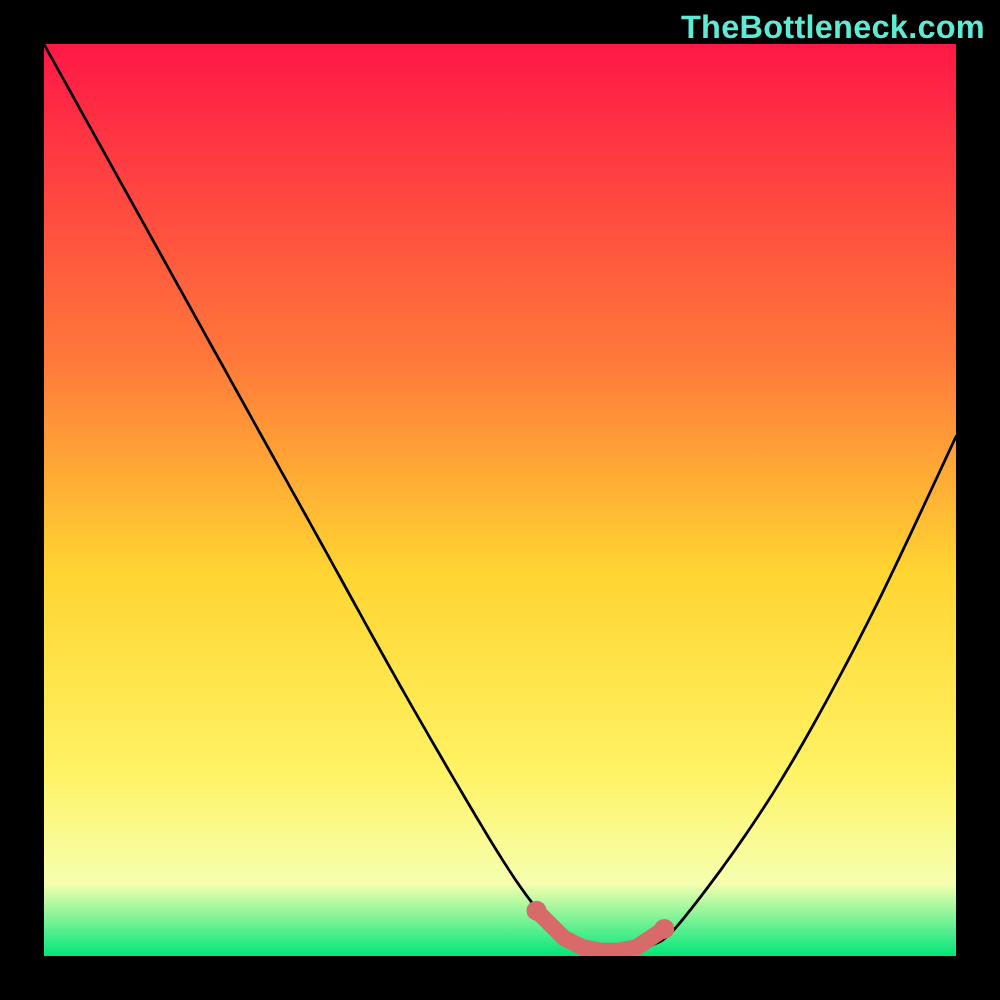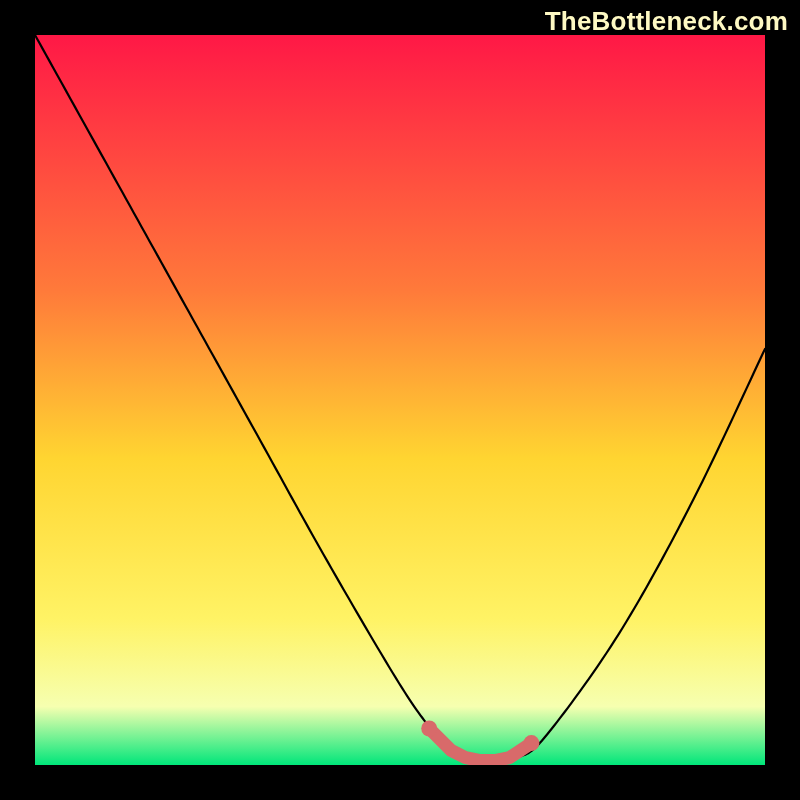--- a/index.html
+++ b/index.html
@@ -26,21 +26,21 @@
     height: 730px;
     overflow: hidden;
   }
   .watermark {
     position: absolute;
     top: 6px;
     right: 12px;
     font-family: Arial, Helvetica, sans-serif;
     font-size: 26px;
     font-weight: 600;
-    color: #fef9c3;
+    color: #5eead4;
     letter-spacing: 0.2px;
   }
   svg { display: block; }
 </style>
 </head>
 <body>
 
 <div class="frame">
   <div class="watermark">TheBottleneck.com</div>
 

